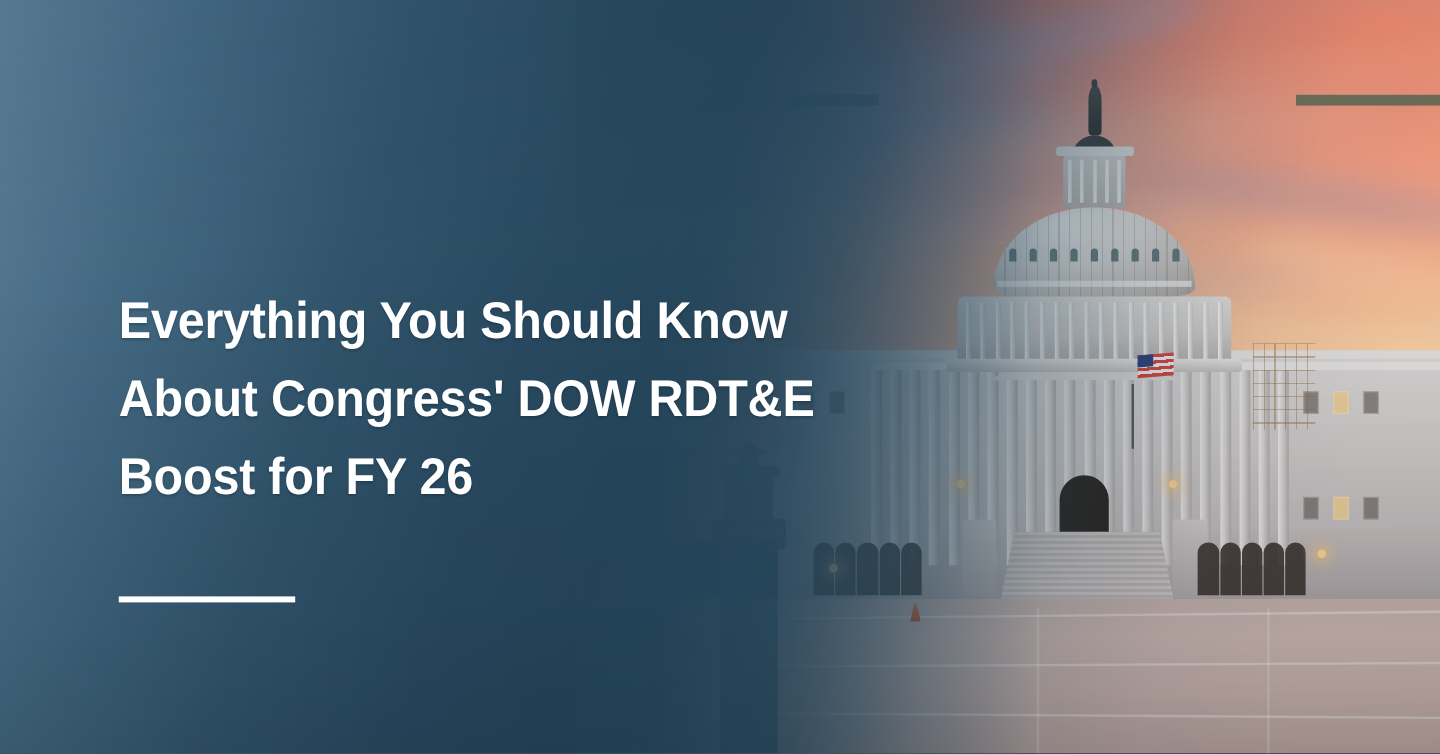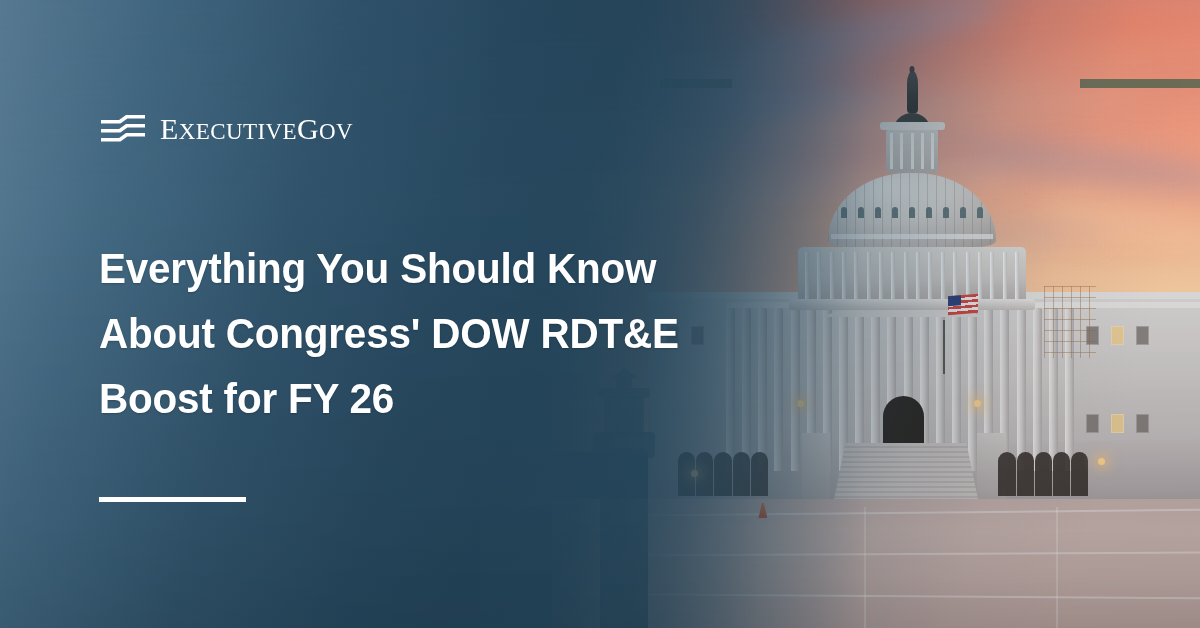--- a/index.html
+++ b/index.html
@@ -425,30 +425,20 @@
     </div>
   </div>
 
   <div class="scrim-left"></div>
   <div class="scrim-left-fade"></div>
   <div class="scrim"></div>
   <div class="scrim2"></div>
 
   <div class="content">
 
-    <div class="logo">
-      <svg class="logo-mark" viewBox="0 0 48 34" aria-hidden="true">
-        <path d="M2 8 L20 8 L27 3 L46 3 L46 6.6 L28.4 6.6 L21.4 11.6 L2 11.6 Z" fill="#ffffff"></path>
-        <path d="M2 17 L20 17 L27 12 L46 12 L46 15.6 L28.4 15.6 L21.4 20.6 L2 20.6 Z" fill="#ffffff"></path>
-        <path d="M2 26 L20 26 L27 21 L46 21 L46 24.6 L28.4 24.6 L21.4 29.6 L2 29.6 Z" fill="#ffffff"></path>
-      </svg>
-      <div class="logo-text">
-        <span class="cap">E</span><span class="sc">XECUTIVE</span><span class="cap">G</span><span class="sc">OV</span>
-      </div>
-    </div>
 
     <h1 class="headline">
       <span class="headline-line">Everything You Should Know</span>
       <span class="headline-line">About Congress' DOW RDT&amp;E</span>
       <span class="headline-line">Boost for FY 26</span>
     </h1>
 
     <div class="rule"></div>
 
   </div>

